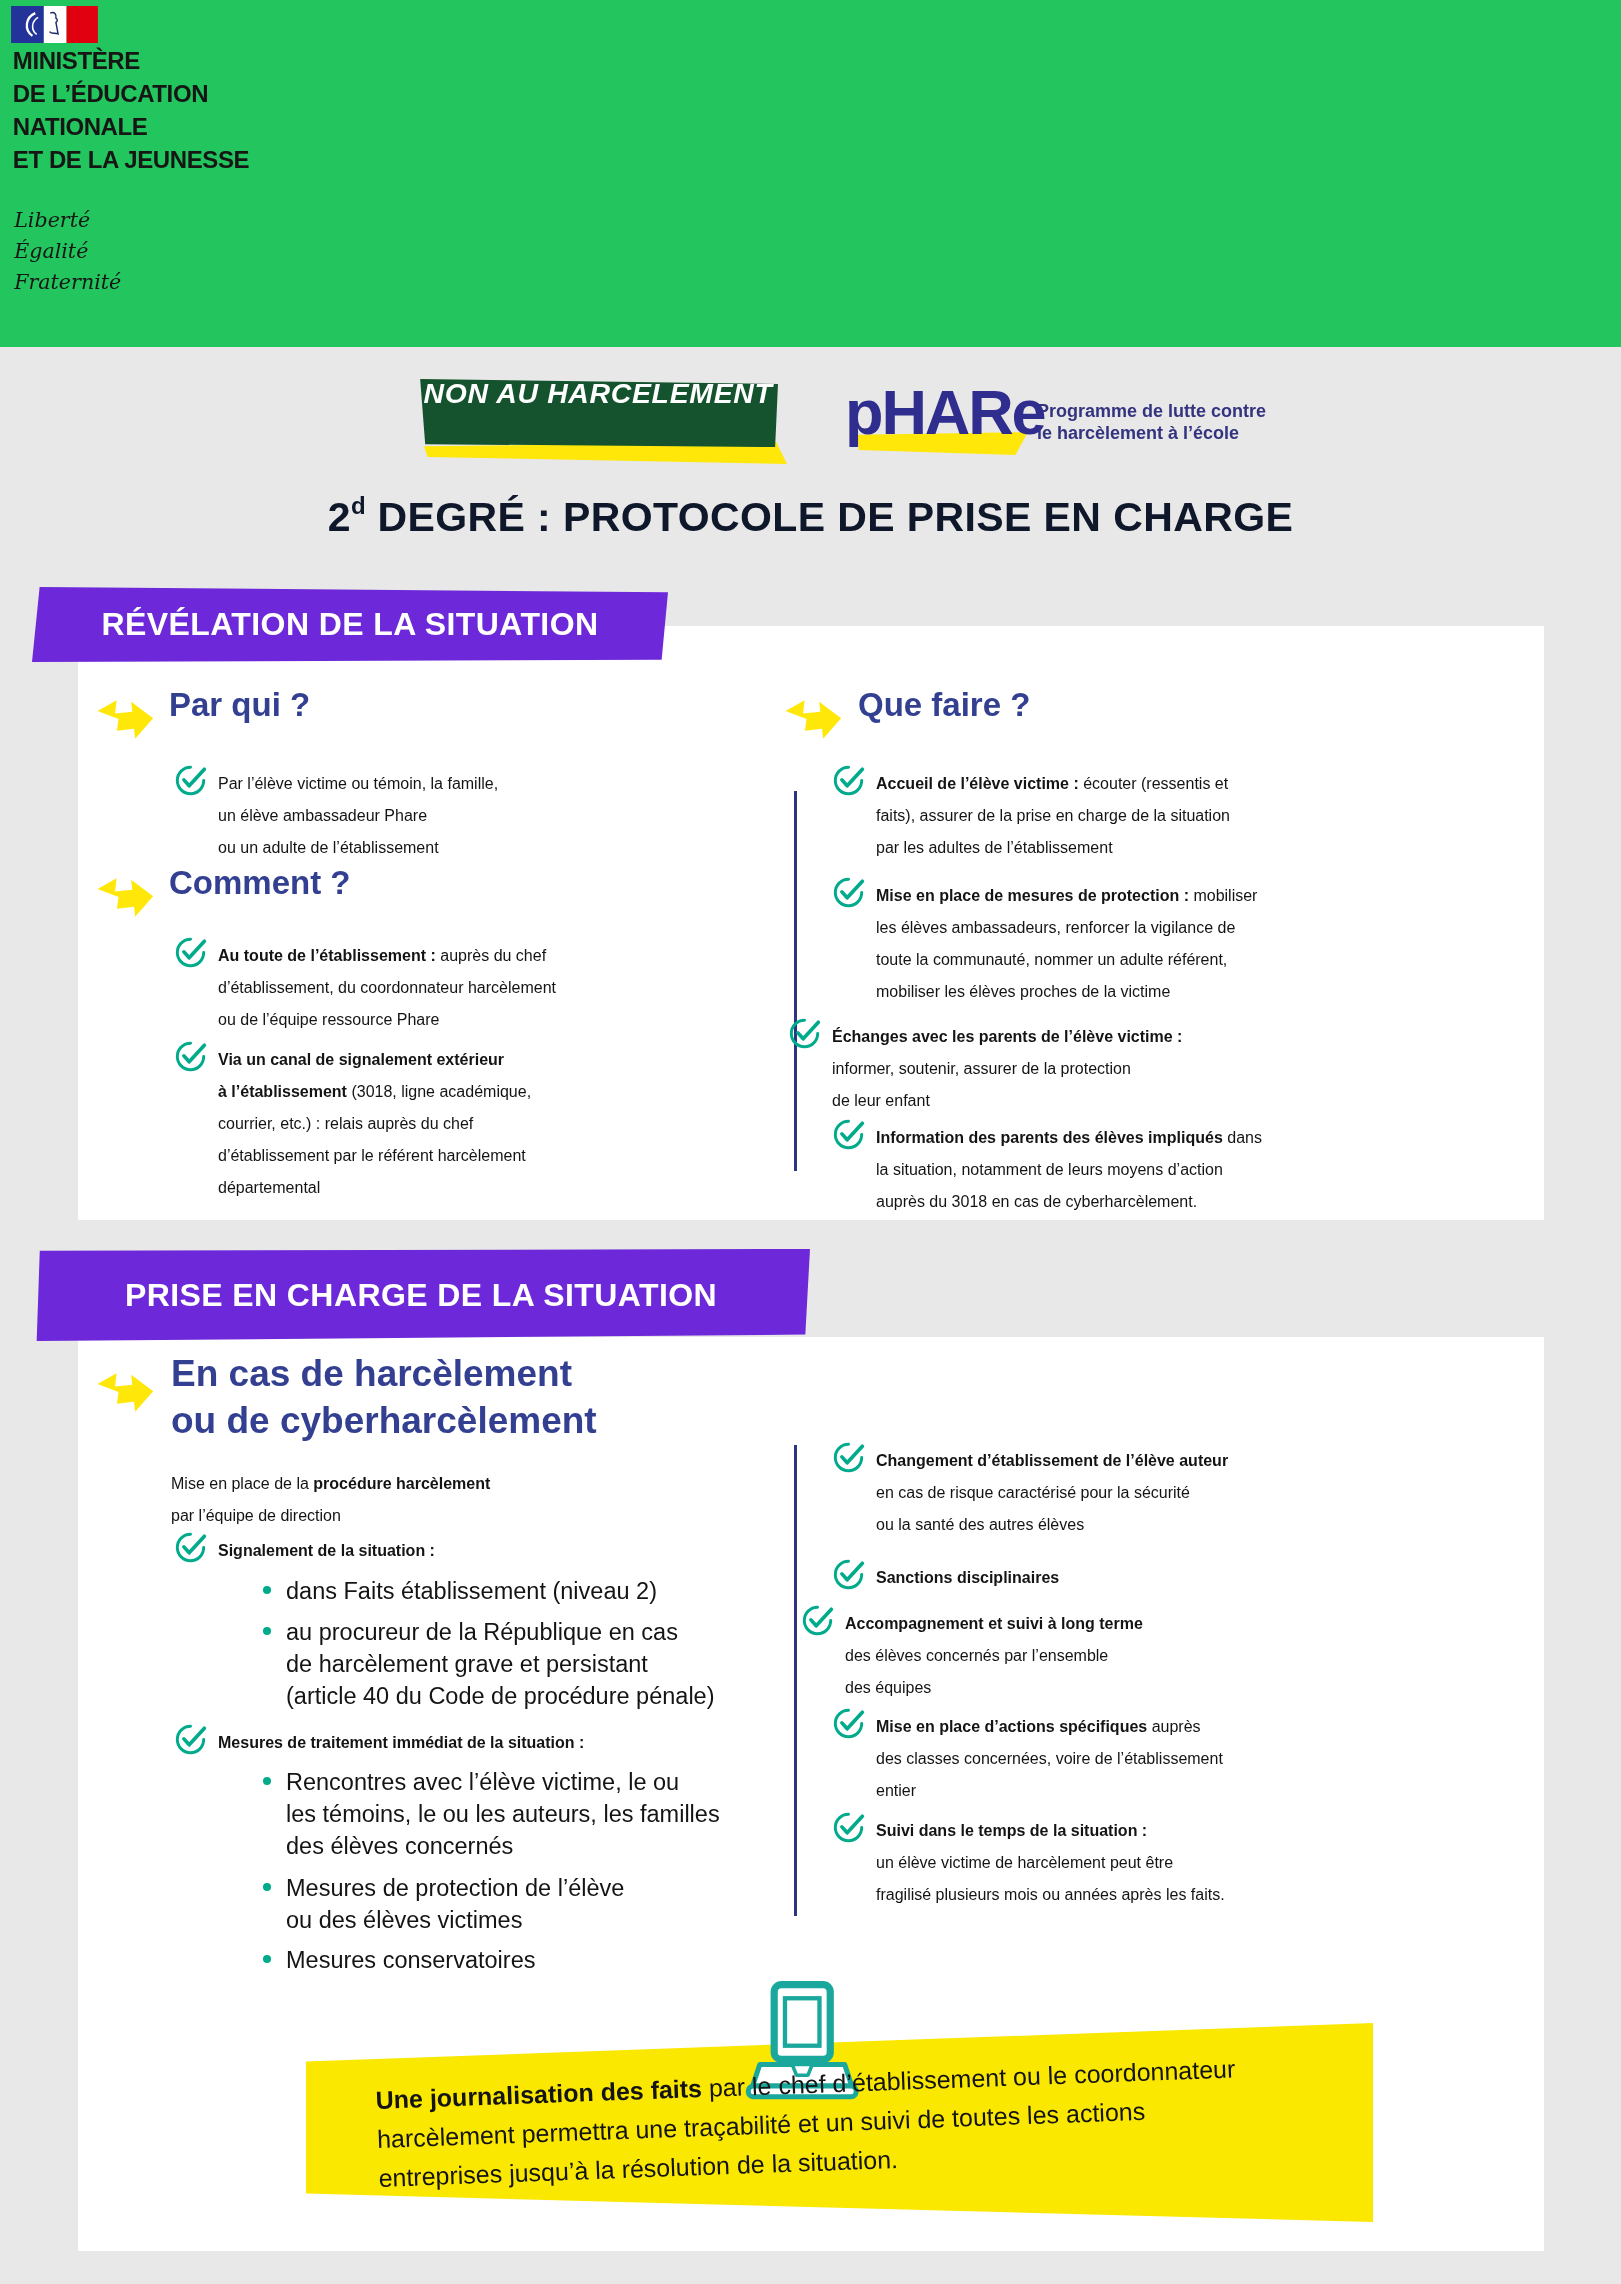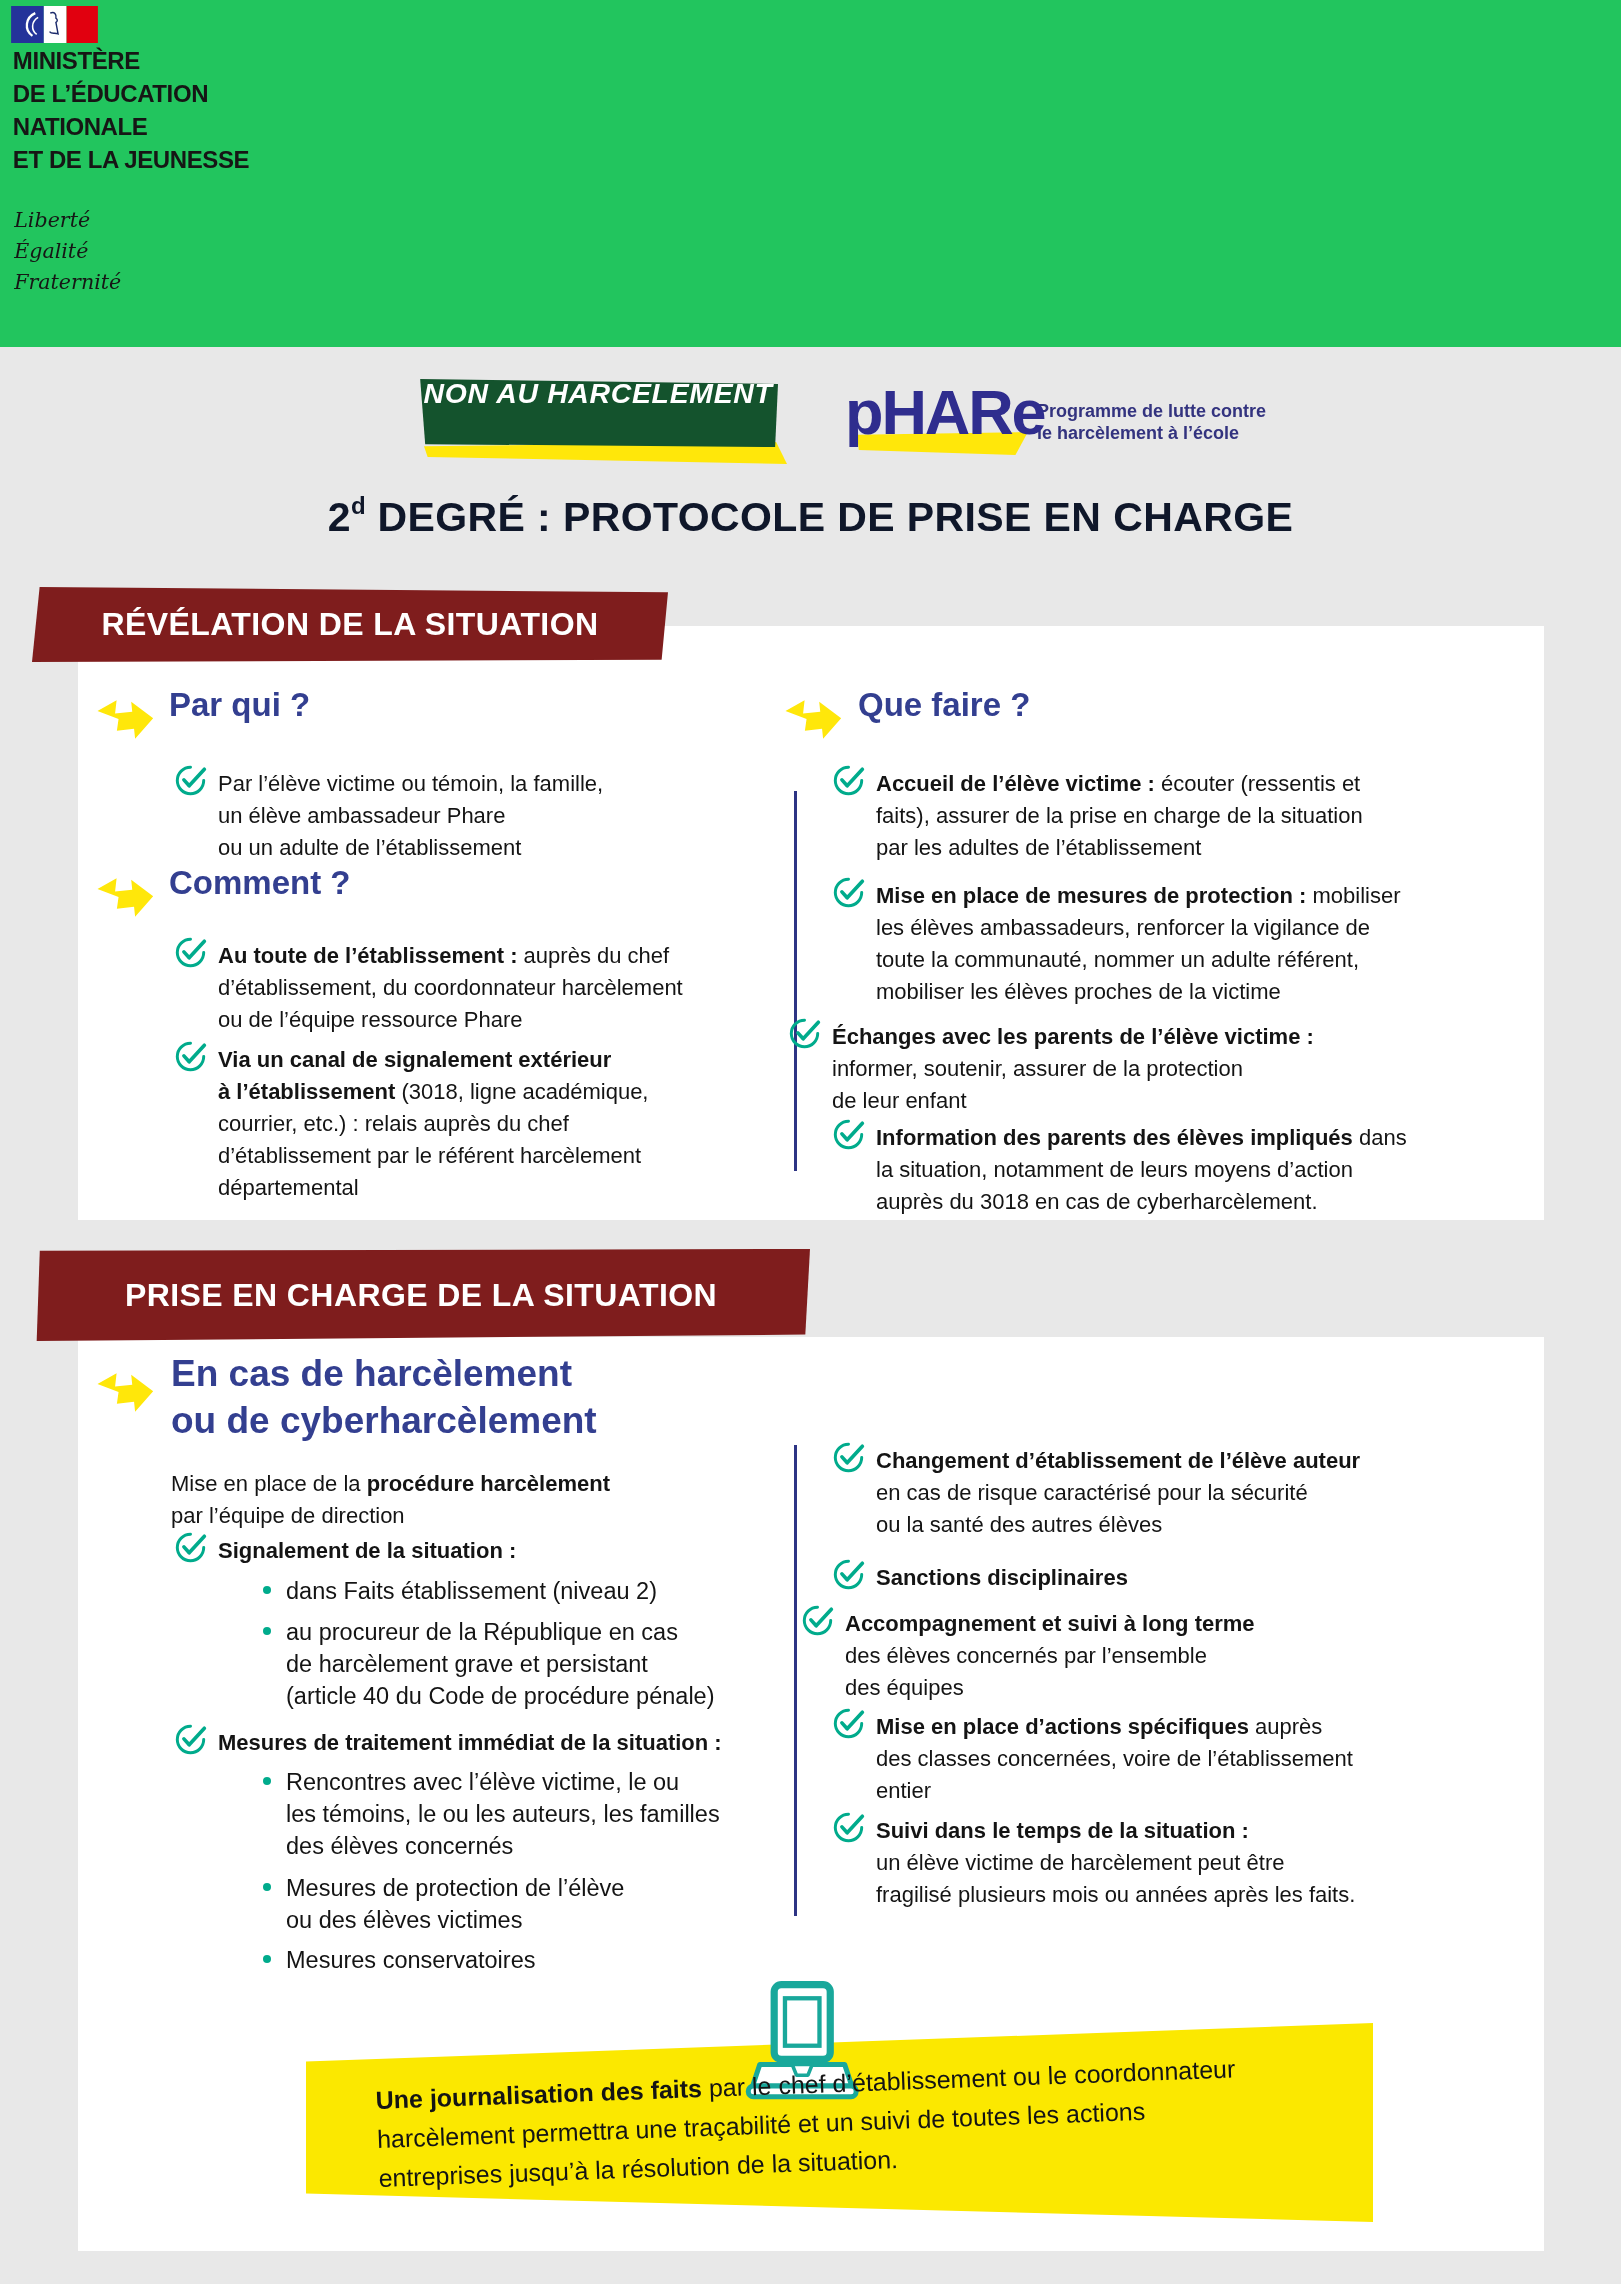--- a/index.html
+++ b/index.html
@@ -32,42 +32,42 @@
     clip-path:polygon(0 12%, 96% 0, 89% 100%, 1% 78%);z-index:2;}
   .phare-tagline{left:1037px;top:400px;font-weight:700;font-size:18px;line-height:22px;
     color:#33337f;white-space:pre-line;}
 
   
   .page-title{left:0;top:492px;width:1621px;text-align:center;font-weight:700;
     font-size:41px;letter-spacing:0.4px;color:#0f172a;}
   .page-title sup{font-size:24px;vertical-align:17px;letter-spacing:0;}
 
   
-  .section-banner{background:#7f1d1d;color:#ffffff;font-weight:700;font-size:32px;
+  .section-banner{background:#6d28d9;color:#ffffff;font-weight:700;font-size:32px;
     letter-spacing:0.4px;display:flex;align-items:center;justify-content:center;z-index:4;}
   .banner-revelation{left:32px;top:587px;width:636px;height:75px;
     clip-path:polygon(1.2% 0%, 100% 7%, 99% 97%, 0% 100%);}
   .banner-prise{left:32px;top:1249px;width:778px;height:92px;
     clip-path:polygon(1% 2%, 100% 0%, 99.4% 93%, 0.6% 100%);}
 
   
   .content-box{background:#ffffff;z-index:1;}
   .box-revelation{left:78px;top:626px;width:1466px;height:594px;}
   .box-prise{left:78px;top:1337px;width:1466px;height:914px;}
   .v-divider{width:2.8px;background:#2d3484;z-index:2;}
   .divider-1{left:794px;top:791px;height:380px;}
   .divider-2{left:794px;top:1445px;height:471px;}
 
   
   .col-heading{z-index:3;color:#333f90;font-weight:700;font-size:33px;line-height:40px;}
   .big-heading{z-index:3;color:#333f90;font-weight:700;font-size:37px;line-height:47px;white-space:pre-line;}
   .arrow-icon{z-index:3;width:58px;height:46px;transform:rotate(-6deg);}
 
   
-  .bullet{z-index:3;font-size:22px;line-height:32px;color:#141414;}
+  .bullet{z-index:3;font-size:16px;line-height:32px;color:#141414;}
   .bullet .btext{white-space:pre-line;}
   .seg-b{font-weight:700;}
   .check-icon{position:absolute;left:-44px;top:-4.3px;width:33px;height:33px;}
   .sub-bullet{z-index:3;font-size:23.5px;line-height:32px;color:#141414;}
   .sub-bullet .btext{white-space:pre-line;}
   .dot-icon{position:absolute;left:-23.5px;top:10.7px;width:8.5px;height:8.5px;border-radius:50%;
     background:#00ab8c;}
 
   
   .laptop-icon{left:744px;top:1981px;width:115px;height:128px;z-index:6;}

